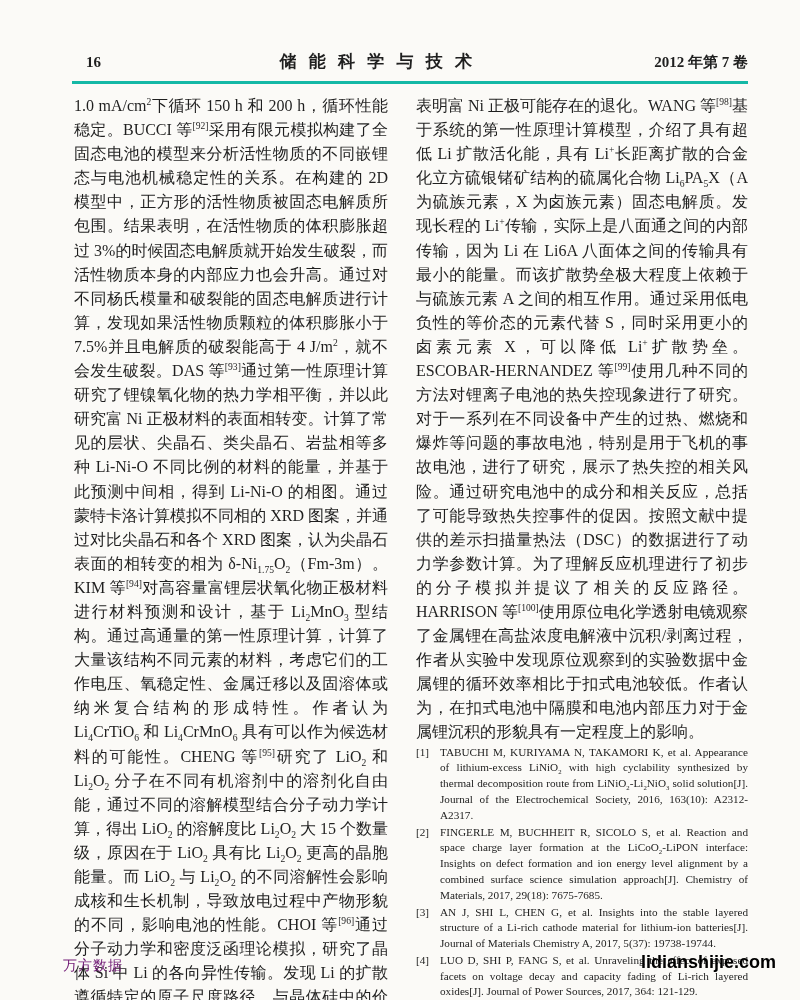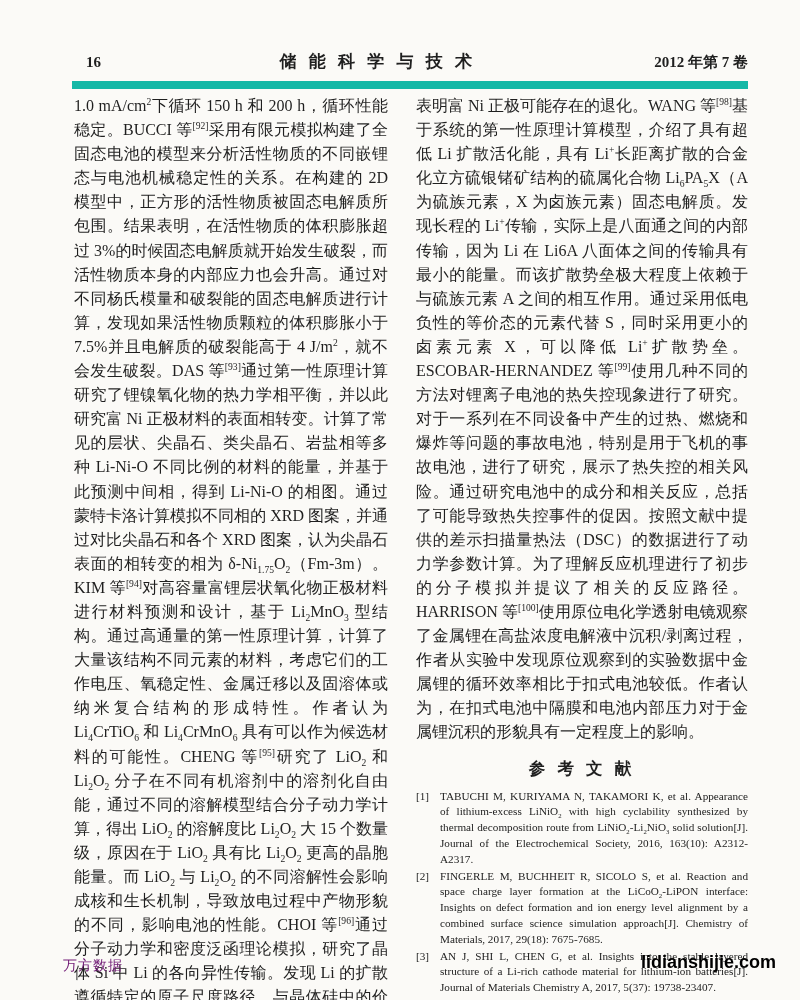--- a/index.html
+++ b/index.html
@@ -4,21 +4,21 @@
 <style>
   html,body { margin:0; padding:0; background:#e8e6e2; }
   .page {
     position:relative; width:800px; height:1000px; margin:0 auto;
     background:#fbfaf7; overflow:hidden;
     font-family:"Liberation Serif","DejaVu Serif",serif;
     color:#1f1f1f;
   }
   .header {
     position:absolute; left:72px; top:50px; width:676px;
-    border-bottom:8px solid #14b8a6; padding-bottom:8px;
+    border-bottom:3px solid #14b8a6; padding-bottom:8px;
     display:flex; justify-content:space-between; align-items:baseline;
   }
   .page-number { font-size:15px; font-weight:600; padding-left:14px; }
   .journal-title { font-size:17px; font-weight:bold; letter-spacing:4px; }
   .volume-info { font-size:15px; font-weight:bold; }
   .columns {
     position:absolute; left:74px; top:94px; width:674px;
     display:flex; gap:28px;
   }
   .col-left { width:314px; }
@@ -60,33 +60,32 @@
     <span class="journal-title">储 能 科 学 与 技 术</span>
     <span class="volume-info">2012 年第 7 卷</span>
   </div>
 
   <div class="columns">
     <div class="col-left">
       <div class="cn">1.0 mA/cm<sup>2</sup>下循环 150 h 和 200 h，循环性能稳定。BUCCI 等<sup>[92]</sup>采用有限元模拟构建了全固态电池的模型来分析活性物质的不同嵌锂态与电池机械稳定性的关系。在构建的 2D 模型中，正方形的活性物质被固态电解质所包围。结果表明，在活性物质的体积膨胀超过 3%的时候固态电解质就开始发生破裂，而活性物质本身的内部应力也会升高。通过对不同杨氏模量和破裂能的固态电解质进行计算，发现如果活性物质颗粒的体积膨胀小于 7.5%并且电解质的破裂能高于 4 J/m<sup>2</sup>，就不会发生破裂。DAS 等<sup>[93]</sup>通过第一性原理计算研究了锂镍氧化物的热力学相平衡，并以此研究富 Ni 正极材料的表面相转变。计算了常见的层状、尖晶石、类尖晶石、岩盐相等多种 Li-Ni-O 不同比例的材料的能量，并基于此预测中间相，得到 Li-Ni-O 的相图。通过蒙特卡洛计算模拟不同相的 XRD 图案，并通过对比尖晶石和各个 XRD 图案，认为尖晶石表面的相转变的相为 δ-Ni<sub>1.75</sub>O<sub>2</sub>（Fm-3m）。KIM 等<sup>[94]</sup>对高容量富锂层状氧化物正极材料进行材料预测和设计，基于 Li<sub>2</sub>MnO<sub>3</sub> 型结构。通过高通量的第一性原理计算，计算了大量该结构不同元素的材料，考虑它们的工作电压、氧稳定性、金属迁移以及固溶体或纳米复合结构的形成特性。作者认为 Li<sub>4</sub>CrTiO<sub>6</sub> 和 Li<sub>4</sub>CrMnO<sub>6</sub> 具有可以作为候选材料的可能性。CHENG 等<sup>[95]</sup>研究了 LiO<sub>2</sub> 和 Li<sub>2</sub>O<sub>2</sub> 分子在不同有机溶剂中的溶剂化自由能，通过不同的溶解模型结合分子动力学计算，得出 LiO<sub>2</sub> 的溶解度比 Li<sub>2</sub>O<sub>2</sub> 大 15 个数量级，原因在于 LiO<sub>2</sub> 具有比 Li<sub>2</sub>O<sub>2</sub> 更高的晶胞能量。而 LiO<sub>2</sub> 与 Li<sub>2</sub>O<sub>2</sub> 的不同溶解性会影响成核和生长机制，导致放电过程中产物形貌的不同，影响电池的性能。CHOI 等<sup>[96]</sup>通过分子动力学和密度泛函理论模拟，研究了晶体 Si 中 Li 的各向异性传输。发现 Li 的扩散遵循特定的原子尺度路径，与晶体硅中的价态轨道的最低值形成路径有关。造成 Li 在晶体硅的扩散呈扭曲的路径。而不同的结晶方向具有不同的扭曲路径，从而造成各项异性的 Li 传输。DIXIT 等计算研究了富 Ni 的 NCM 材料的循环和热力学稳定性。基于态密度、磁性结构、共价键、分子轨道、原子电荷以及氧结合能等，得出以下结论，当 NCM 材料增加 Ni 含量：① 高价态的 Ni(Ni和 Ni) 增加；② Ni由于低的 LUMO，容易被还原，即与电解液发生反应；③ Ni—O 变得倾向于共价键；④ 氧分子的释放变得更加容易。以上结果</div>
     </div>
     <div class="col-right">
       <div class="cn">表明富 Ni 正极可能存在的退化。WANG 等<sup>[98]</sup>基于系统的第一性原理计算模型，介绍了具有超低 Li 扩散活化能，具有 Li<sup>+</sup>长距离扩散的合金化立方硫银锗矿结构的硫属化合物 Li<sub>6</sub>PA<sub>5</sub>X（A 为硫族元素，X 为卤族元素）固态电解质。发现长程的 Li<sup>+</sup>传输，实际上是八面通之间的内部传输，因为 Li 在 Li6A 八面体之间的传输具有最小的能量。而该扩散势垒极大程度上依赖于与硫族元素 A 之间的相互作用。通过采用低电负性的等价态的元素代替 S，同时采用更小的卤素元素 X，可以降低 Li<sup>+</sup>扩散势垒。ESCOBAR-HERNANDEZ 等<sup>[99]</sup>使用几种不同的方法对锂离子电池的热失控现象进行了研究。对于一系列在不同设备中产生的过热、燃烧和爆炸等问题的事故电池，特别是用于飞机的事故电池，进行了研究，展示了热失控的相关风险。通过研究电池中的成分和相关反应，总括了可能导致热失控事件的促因。按照文献中提供的差示扫描量热法（DSC）的数据进行了动力学参数计算。为了理解反应机理进行了初步的分子模拟并提议了相关的反应路径。HARRISON 等<sup>[100]</sup>使用原位电化学透射电镜观察了金属锂在高盐浓度电解液中沉积/剥离过程，作者从实验中发现原位观察到的实验数据中金属锂的循环效率相比于扣式电池较低。作者认为，在扣式电池中隔膜和电池内部压力对于金属锂沉积的形貌具有一定程度上的影响。</div>
-      <div class="refs-heading">参 考 文 献</div>
       <div id="refs-list">
           <div class="ref-row">
             <span class="ref-num">[1]</span>
             <span class="ref-text">TABUCHI M, KURIYAMA N, TAKAMORI K, et al. Appearance of lithium-excess LiNiO<sub>2</sub> with high cyclability synthesized by thermal decomposition route from LiNiO<sub>2</sub>-Li<sub>2</sub>NiO<sub>3</sub> solid solution[J]. Journal of the Electrochemical Society, 2016, 163(10): A2312-A2317.</span>
           </div>
           <div class="ref-row">
             <span class="ref-num">[2]</span>
             <span class="ref-text">FINGERLE M, BUCHHEIT R, SICOLO S, et al. Reaction and space charge layer formation at the LiCoO<sub>2</sub>-LiPON interface: Insights on defect formation and ion energy level alignment by a combined surface science simulation approach[J]. Chemistry of Materials, 2017, 29(18): 7675-7685.</span>
           </div>
           <div class="ref-row">
             <span class="ref-num">[3]</span>
-            <span class="ref-text">AN J, SHI L, CHEN G, et al. Insights into the stable layered structure of a Li-rich cathode material for lithium-ion batteries[J]. Journal of Materials Chemistry A, 2017, 5(37): 19738-23407.</span>
+            <span class="ref-text">AN J, SHI L, CHEN G, et al. Insights into the stable layered structure of a Li-rich cathode material for lithium-ion batteries[J]. Journal of Materials Chemistry A, 2017, 5(37): 19738-19744.</span>
           </div>
           <div class="ref-row">
             <span class="ref-num">[4]</span>
             <span class="ref-text">LUO D, SHI P, FANG S, et al. Unraveling the effect of exposed facets on voltage decay and capacity fading of Li-rich layered oxides[J]. Journal of Power Sources, 2017, 364: 121-129.</span>
           </div>
         </div>
     </div>
   </div>
 
   <div class="watermark">万方数据</div>

